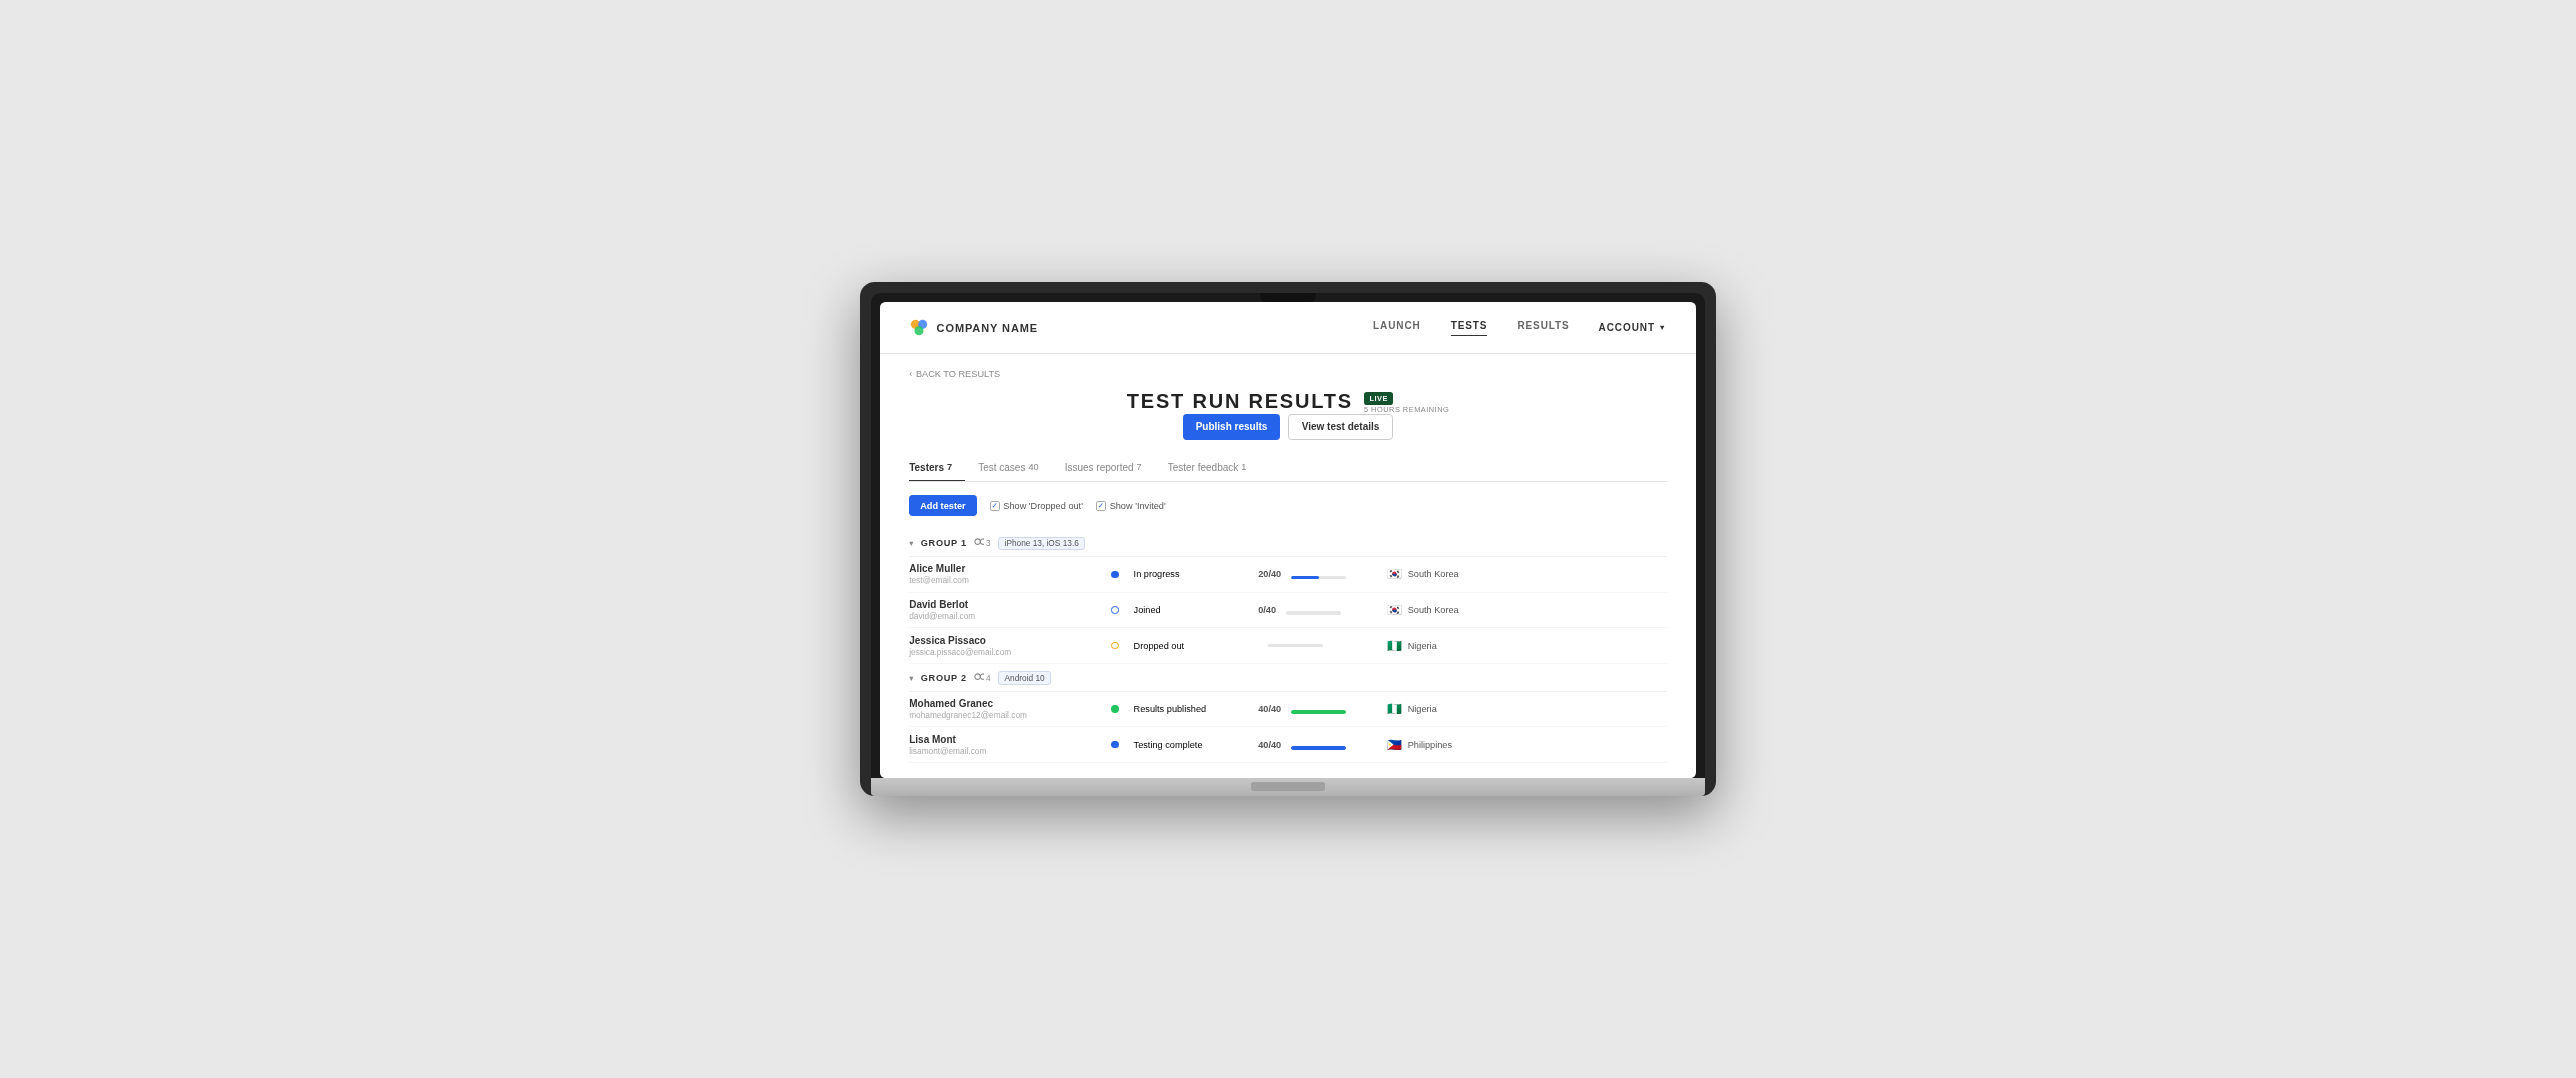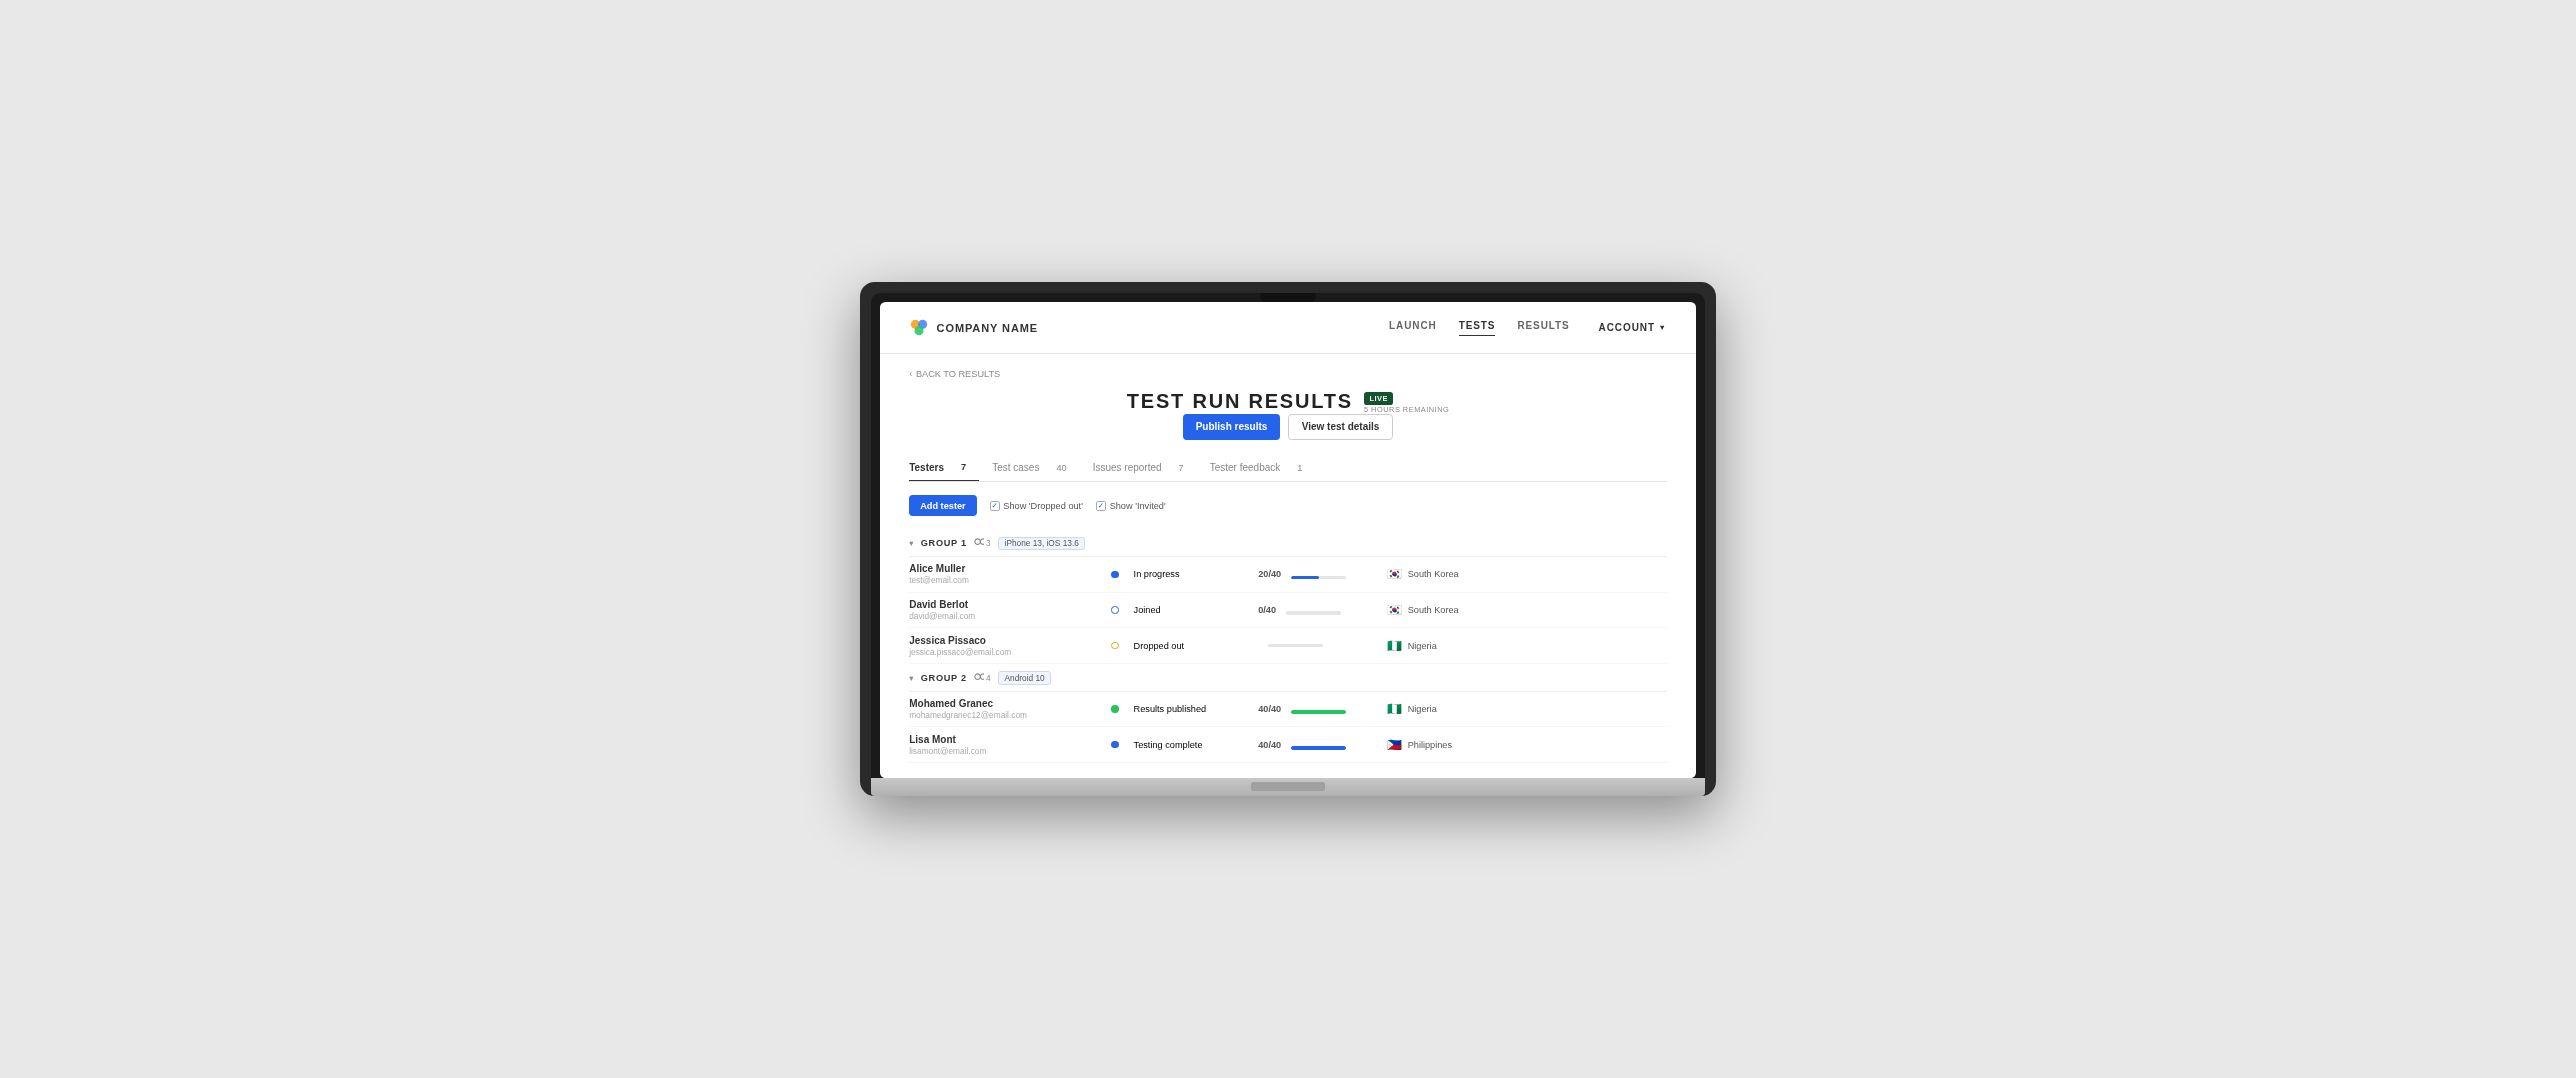--- a/index.html
+++ b/index.html
@@ -82,21 +82,21 @@
       height: 20px;
     }
     .brand-name {
       font-size: 11px;
       font-weight: 700;
       letter-spacing: 0.9px;
       color: #333;
     }
     .nav-links {
       display: flex;
-      gap: 22px;
+      gap: 30px;
       align-items: center;
     }
     .nav-link {
       font-size: 10px;
       font-weight: 600;
       letter-spacing: 0.9px;
       color: #666;
       text-decoration: none;
       padding-bottom: 3.7px;
     }
@@ -202,22 +202,21 @@
       margin-bottom: 13px;
     }
     .tab {
       font-size: 10px;
       font-weight: 500;
       color: #888;
       padding: 7.4px 13px 7.4px 0;
       margin-right: 13px;
       cursor: pointer;
       display: flex;
-      align-items: center;
-      gap: 17px;
+      gap: 3px;
     }
     .tab.active {
       color: #333;
       border-bottom: 1.8px solid #333;
       font-weight: 600;
     }
     .tab-count {
       font-size: 9.2px;
       color: #888;
     }

